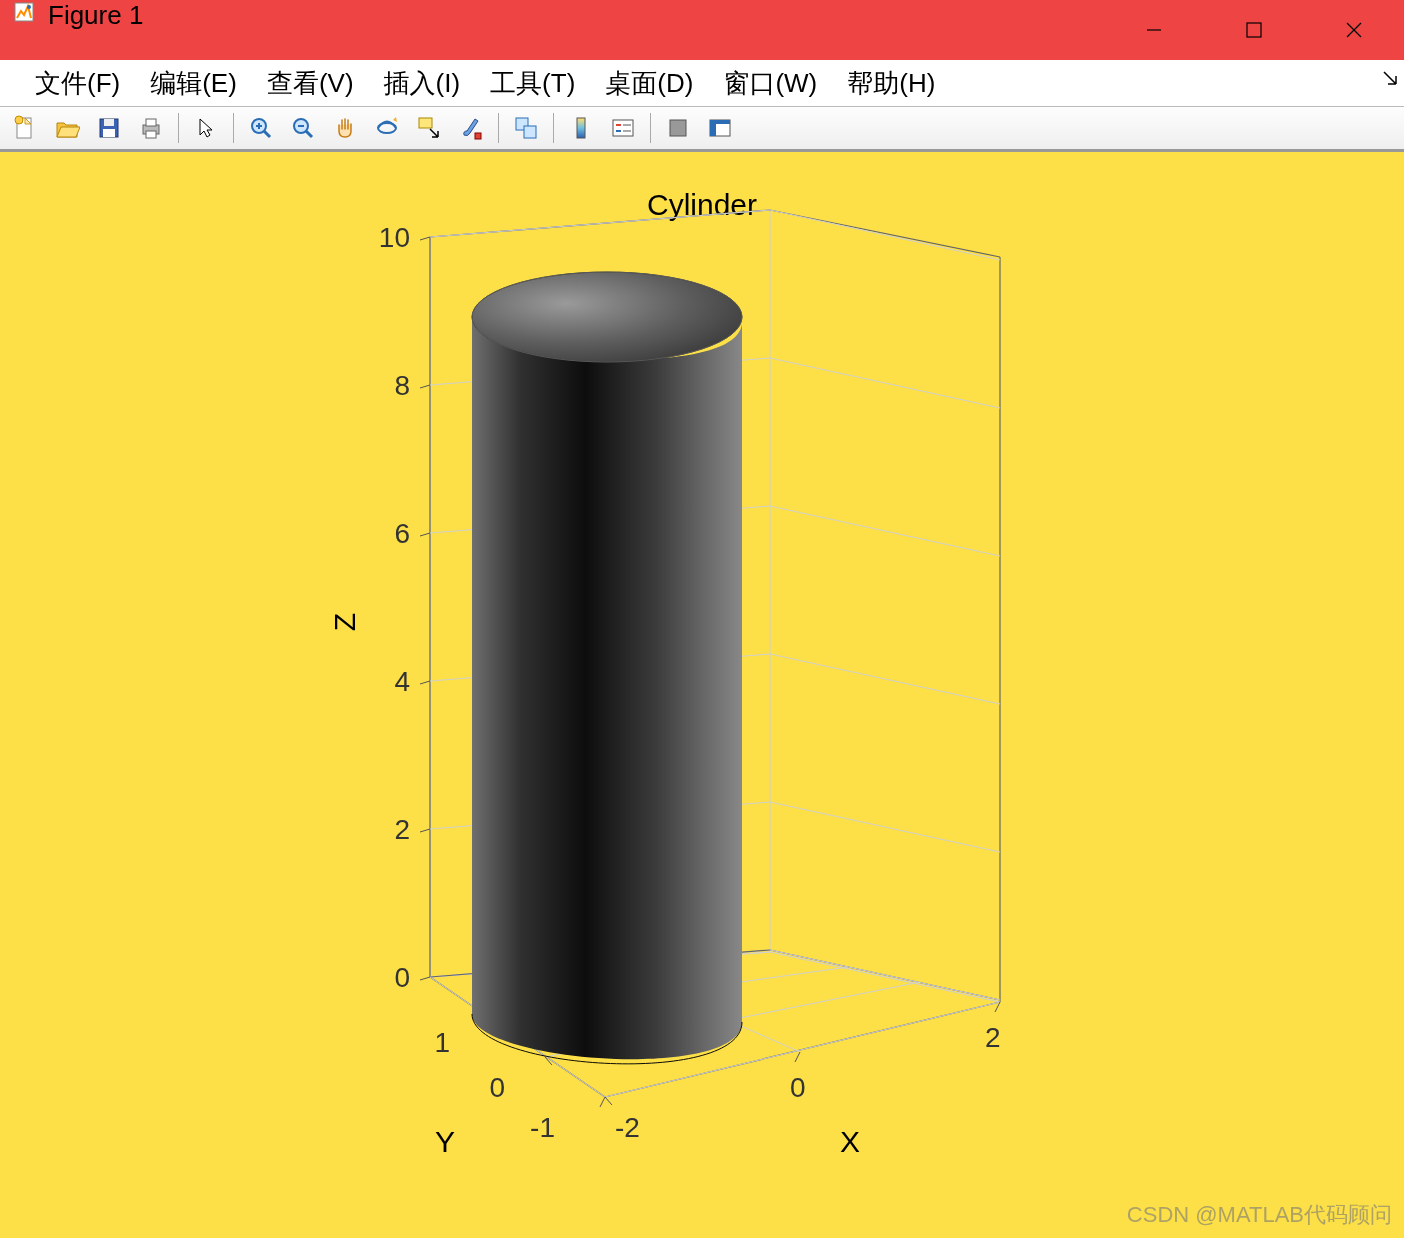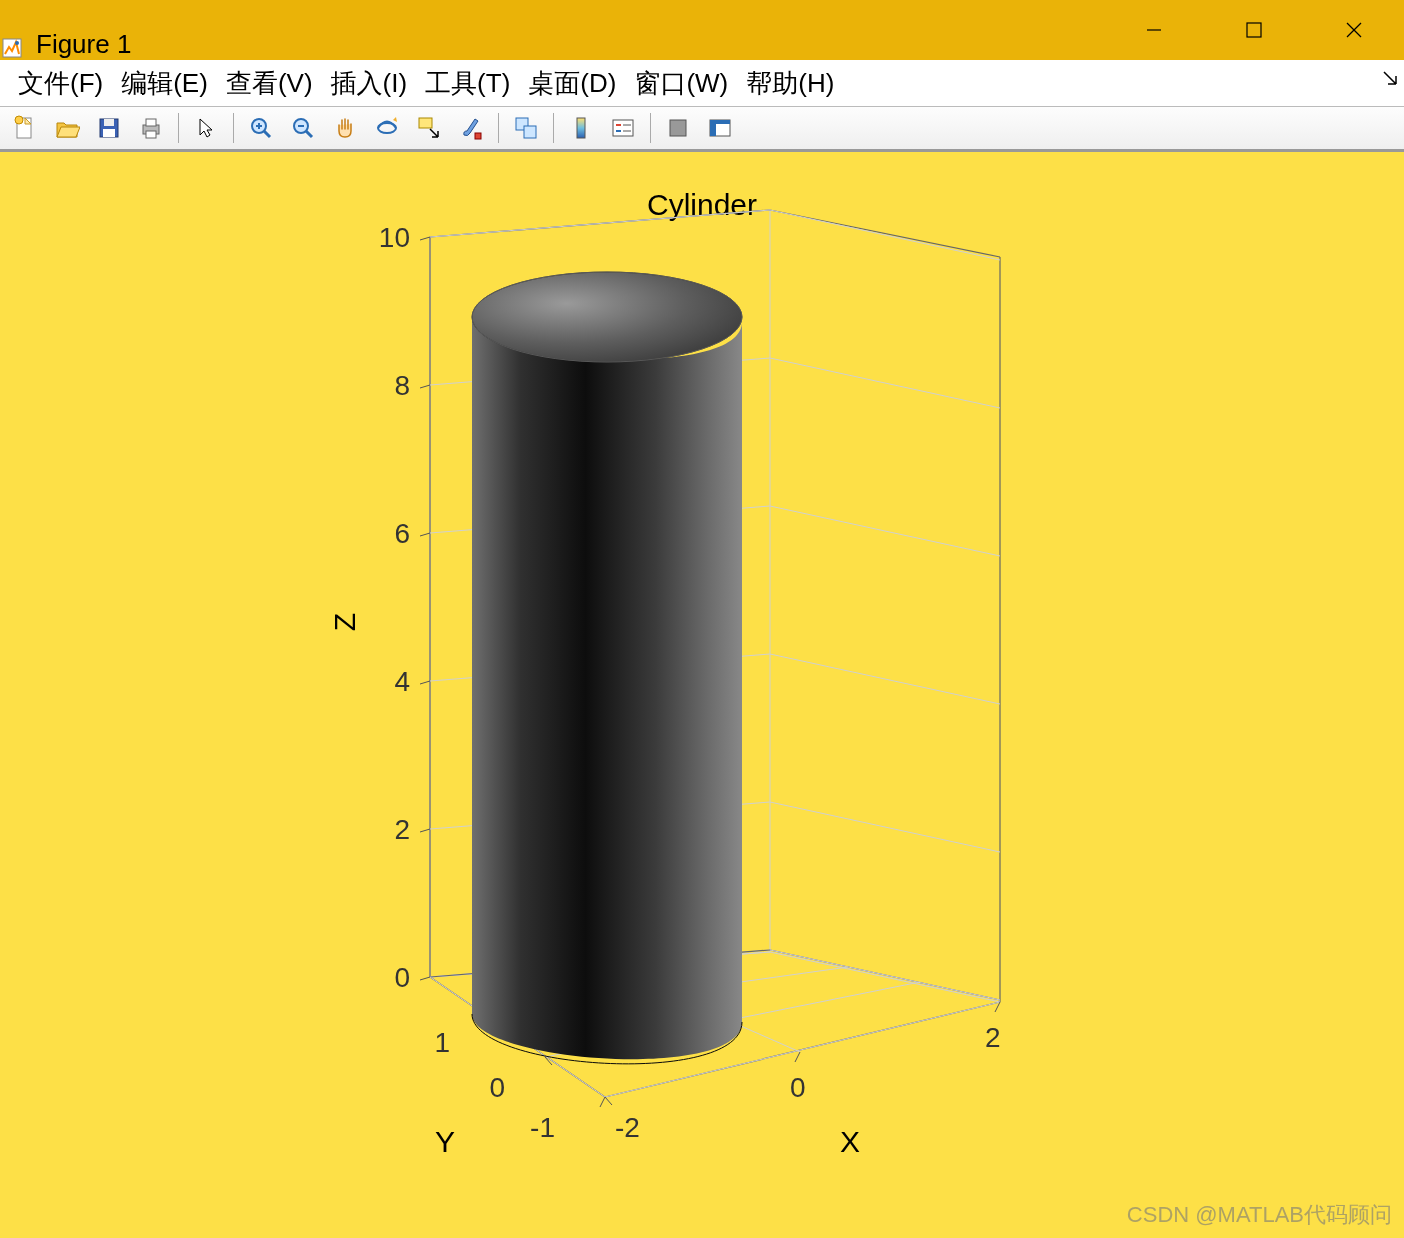--- a/index.html
+++ b/index.html
@@ -7,41 +7,41 @@
     font-family: "Microsoft YaHei", Arial, sans-serif;
     background: #fff;
     width: 1404px;
     height: 1238px;
     overflow: hidden;
     position: relative;
   }
   .titlebar {
     height: 60px;
     display: flex;
-    align-items: flex-end;
-    padding: 0 0;
-    background: #eab308;
+    align-items: flex-start;
+    padding: 0 12px;
+    background: #ef4444;
     position: relative;
   }
   .app-icon {
     width: 24px; height: 24px;
     margin-right: 12px;
     display: flex; align-items: center; justify-content: center;
   }
   .app-icon svg { width: 20px; height: 20px; }
   .title-text { font-size: 26px; color: #000; }
   .win-controls { position: absolute; right: 0; top: 0; height: 60px; display: flex; }
   .win-btn { width: 100px; height: 60px; display: flex; align-items: center; justify-content: center; cursor: pointer; }
   .win-btn svg { stroke: #000; fill: none; stroke-width: 1.2; }
   .menubar {
     height: 46px;
     display: flex;
     align-items: center;
-    padding: 0 12px;
-    gap: 6px;
+    padding: 0 29px;
+    gap: 18px;
     position: relative;
   }
   .menu-item { font-size: 26px; padding: 2px 6px; cursor: pointer; }
   .menu-dock { position: absolute; right: 6px; top: 10px; cursor: pointer; }
   .toolbar {
     height: 46px;
     border-top: 1px solid #bbb;
     border-bottom: 3px solid #999;
     background: linear-gradient(#fdfdfd,#efefef);
     display: flex;

